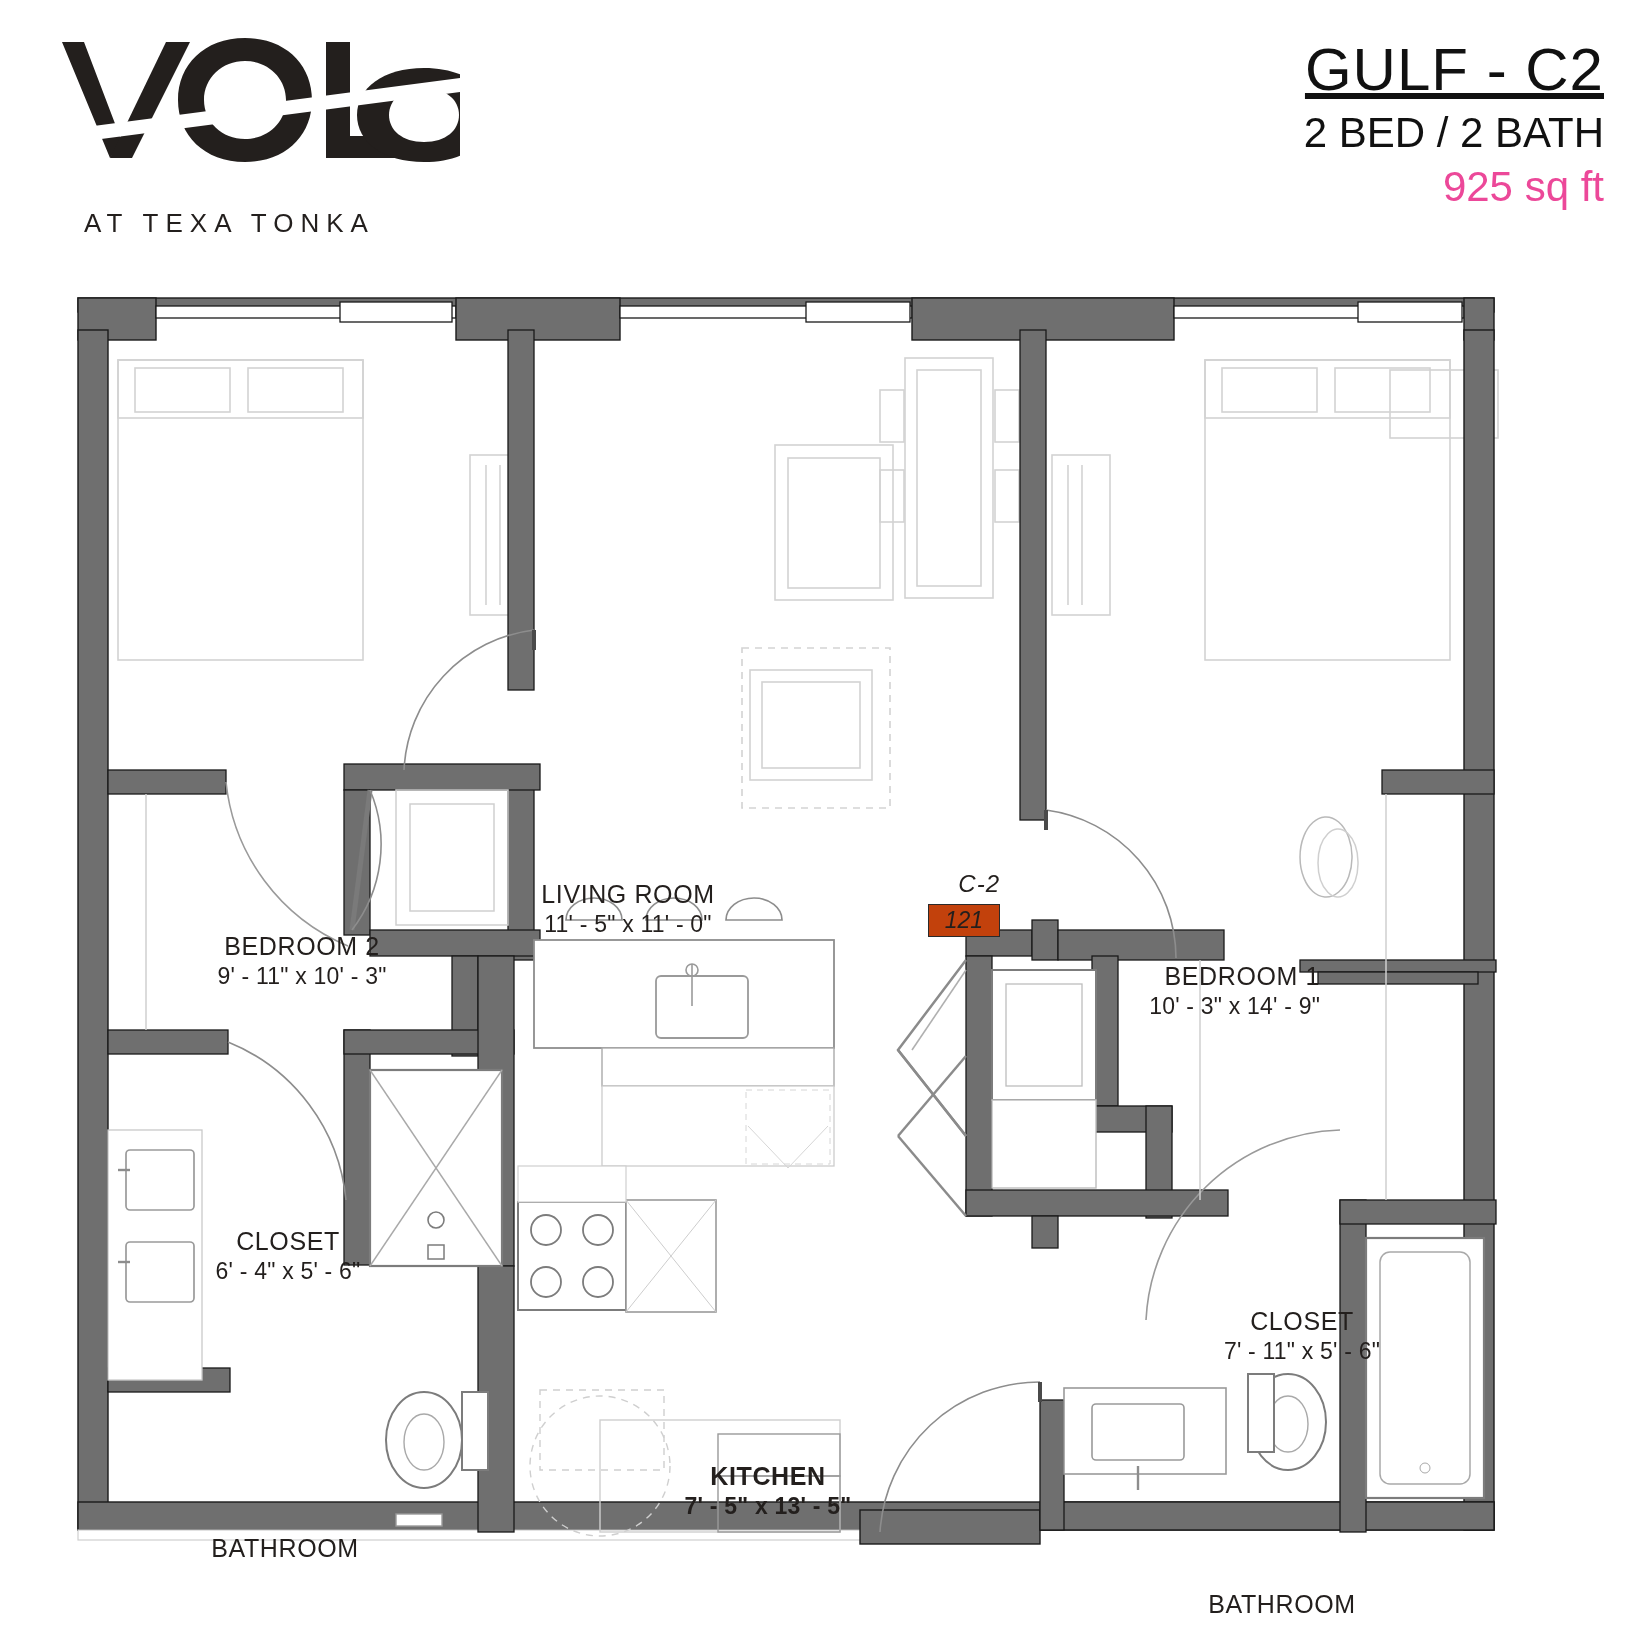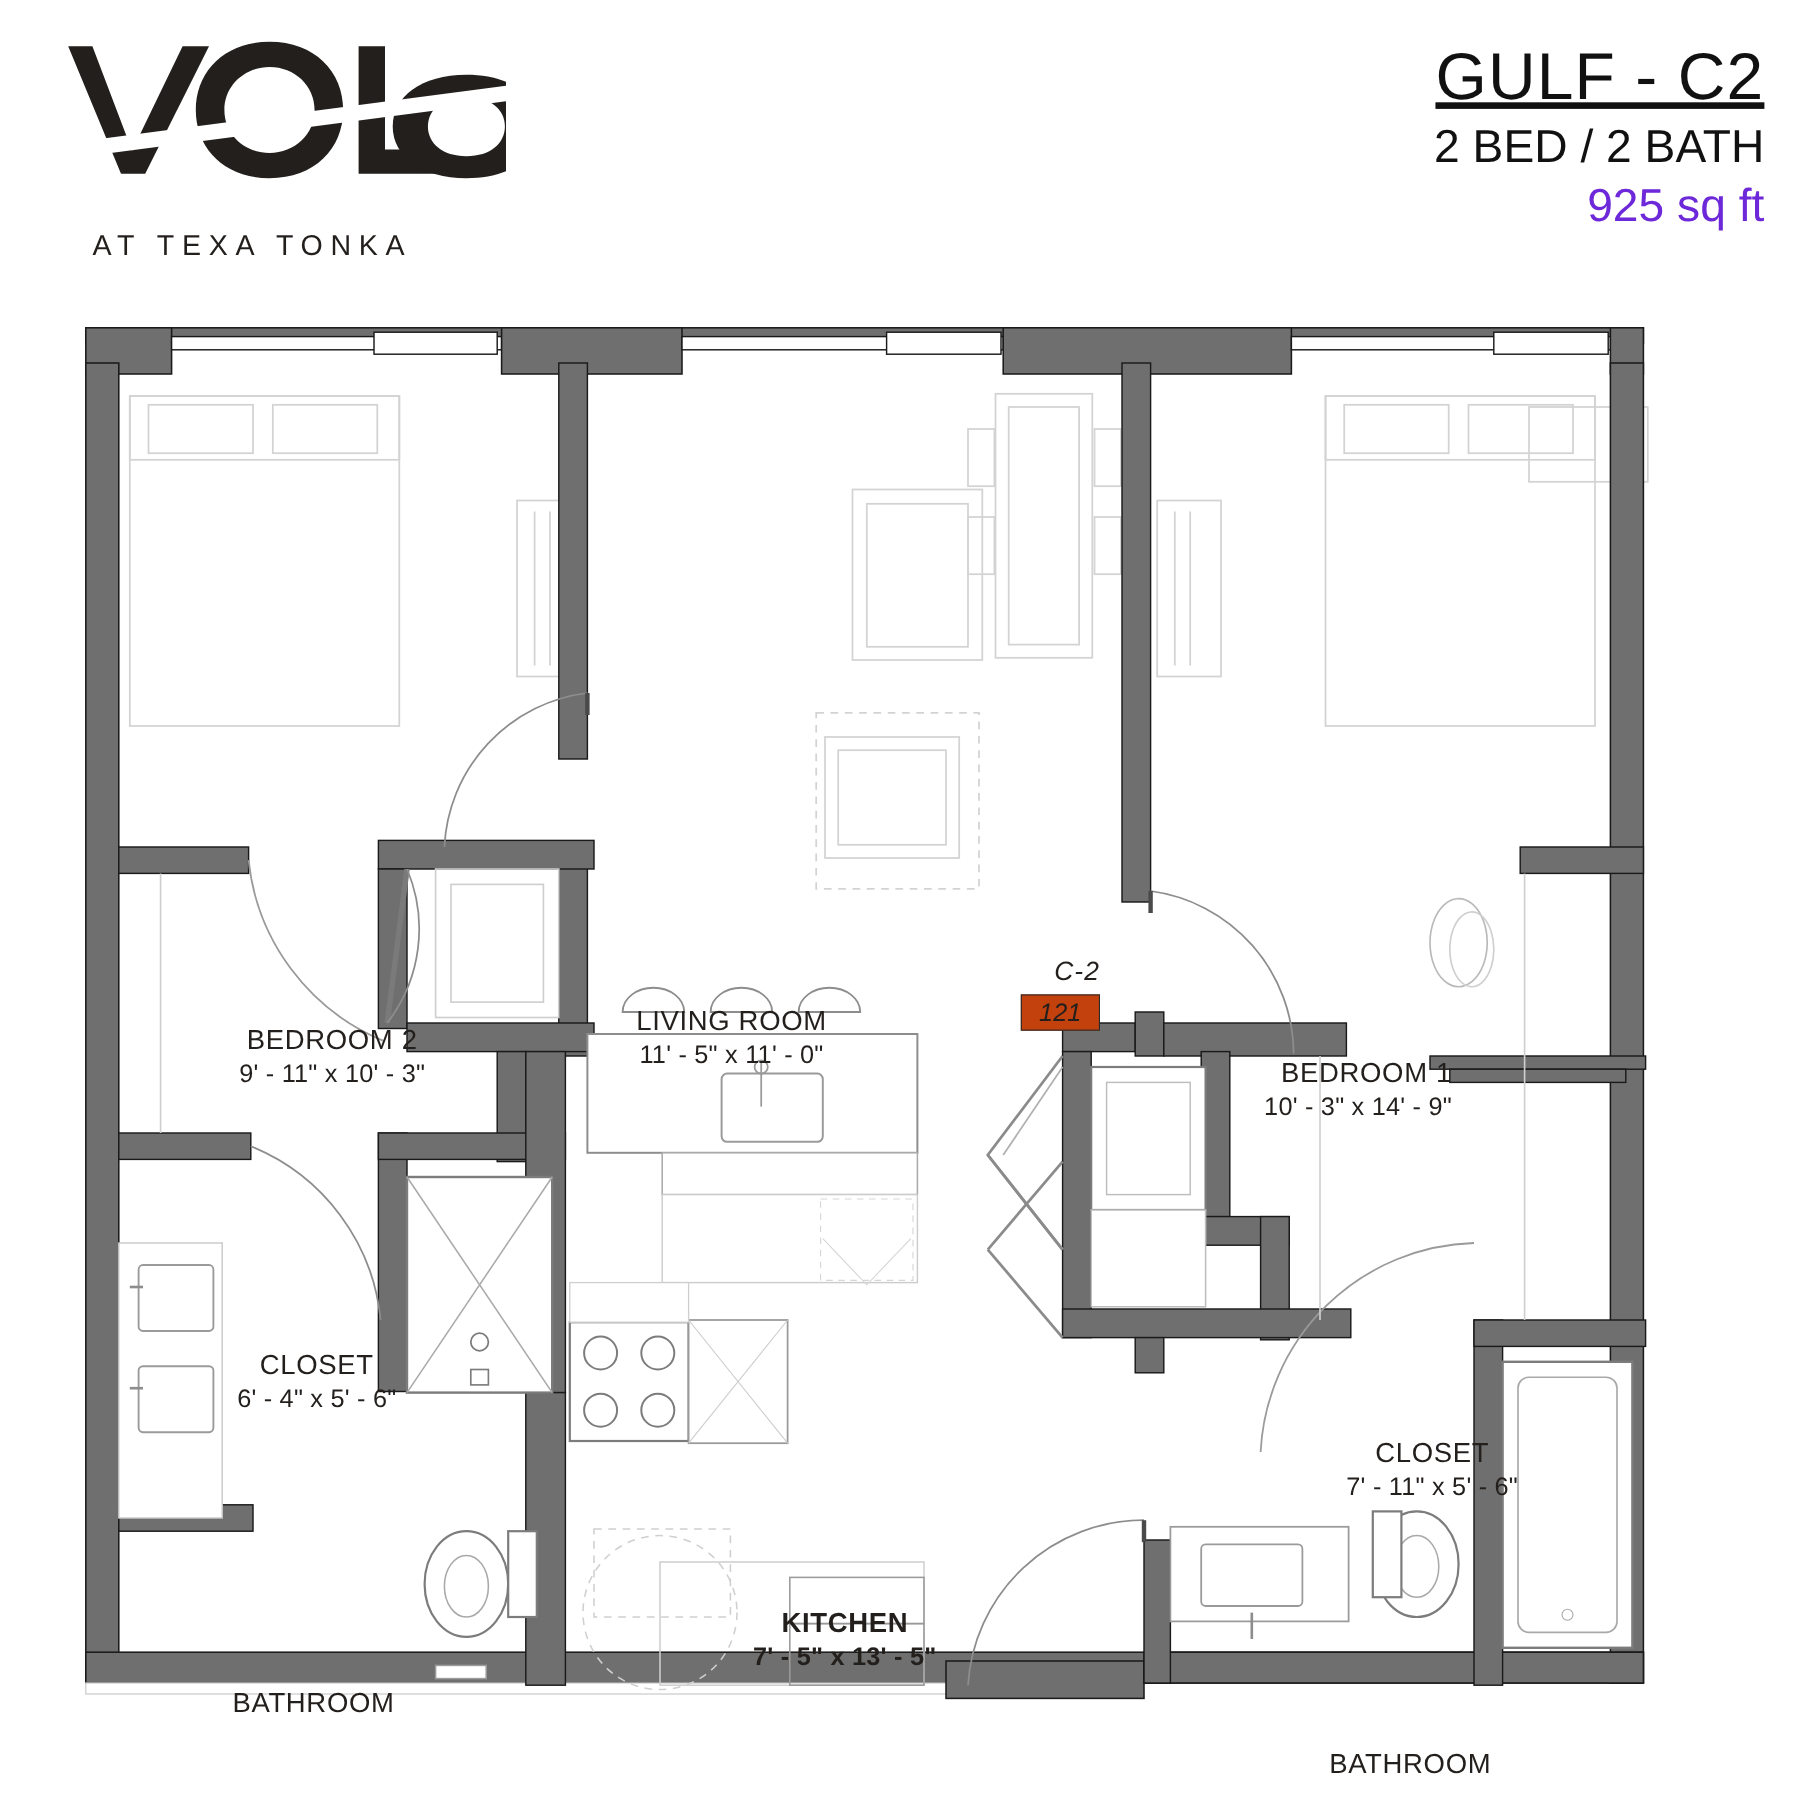--- a/index.html
+++ b/index.html
@@ -7,21 +7,21 @@
 
   
   #header{position:absolute;left:0;top:0;width:1650px;height:270px;}
   #logo-block{position:absolute;left:40px;top:30px;width:420px;height:210px;}
   #logo-mark{position:absolute;left:0;top:0;width:420px;height:140px;}
   #logo-sub{position:absolute;left:44px;top:178px;width:360px;text-align:left;
             font-size:26px;letter-spacing:7px;color:#231f1d;font-weight:400;}
   #title-block{position:absolute;right:46px;top:38px;text-align:right;}
   #unit-title{font-size:60px;letter-spacing:1px;color:#111;line-height:1.05;font-weight:400;text-decoration:underline;}
   #unit-beds{font-size:42px;color:#111;line-height:1.25;margin-top:6px;font-weight:400;}
-  #unit-area{font-size:42px;color:#6d28d9;line-height:1.2;margin-top:2px;font-weight:400;}
+  #unit-area{font-size:42px;color:#ec4899;line-height:1.2;margin-top:2px;font-weight:400;}
 
   
   #plan-wrap{position:absolute;left:0;top:270px;width:1650px;height:1380px;}
   #plan-svg{position:absolute;left:0;top:0;}
 
   .rlabel{position:absolute;text-align:center;font-family:"Liberation Sans",sans-serif;
           color:#231f1d;line-height:1.28;white-space:nowrap;}
   .rlabel .nm{font-size:25px;letter-spacing:0.6px;display:block;}
   .rlabel .dm{font-size:23px;letter-spacing:0.2px;display:block;}
 
@@ -307,21 +307,21 @@
       <circle cx="600" cy="1196" r="70" stroke-dasharray="7,6"></circle>
       <rect x="540" y="1120" width="124" height="80" stroke-dasharray="7,6"></rect>
     </g>
   </svg>
 
   <div class="rlabel" style="left:172px;top:660px;width:260px;">
     <span class="nm">BEDROOM 2</span>
     <span class="dm">9' - 11" x 10' - 3"</span>
   </div>
 
-  <div class="rlabel" style="left:535px;top:608px;width:260px;margin-top:34px;">
+  <div class="rlabel" style="left:498px;top:608px;width:260px;">
     <span class="nm">LIVING ROOM</span>
     <span class="dm">11' - 5" x 11' - 0"</span>
   </div>
 
   <div class="rlabel" style="left:1060px;top:690px;width:260px;text-align:right;">
     <span class="nm">BEDROOM 1</span>
     <span class="dm">10' - 3" x 14' - 9"</span>
   </div>
 
   <div class="rlabel" style="left:158px;top:955px;width:260px;">

